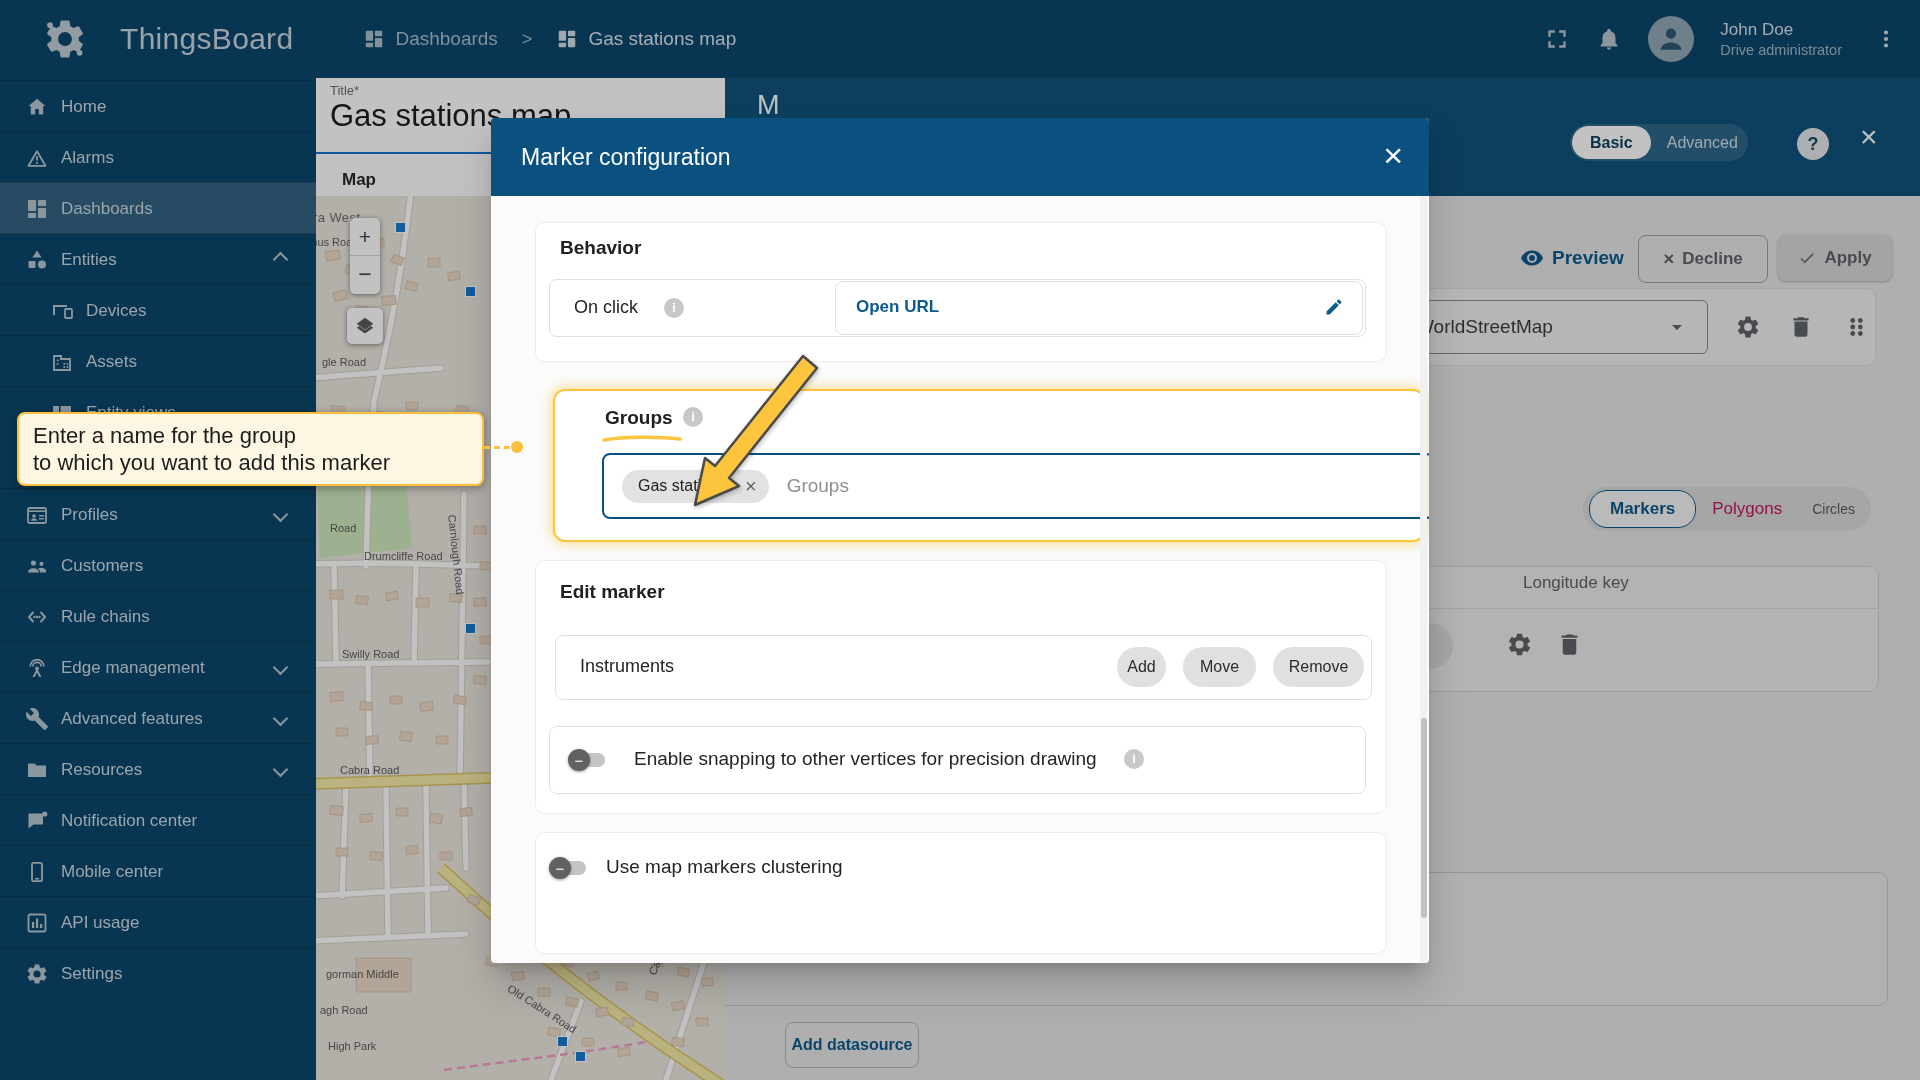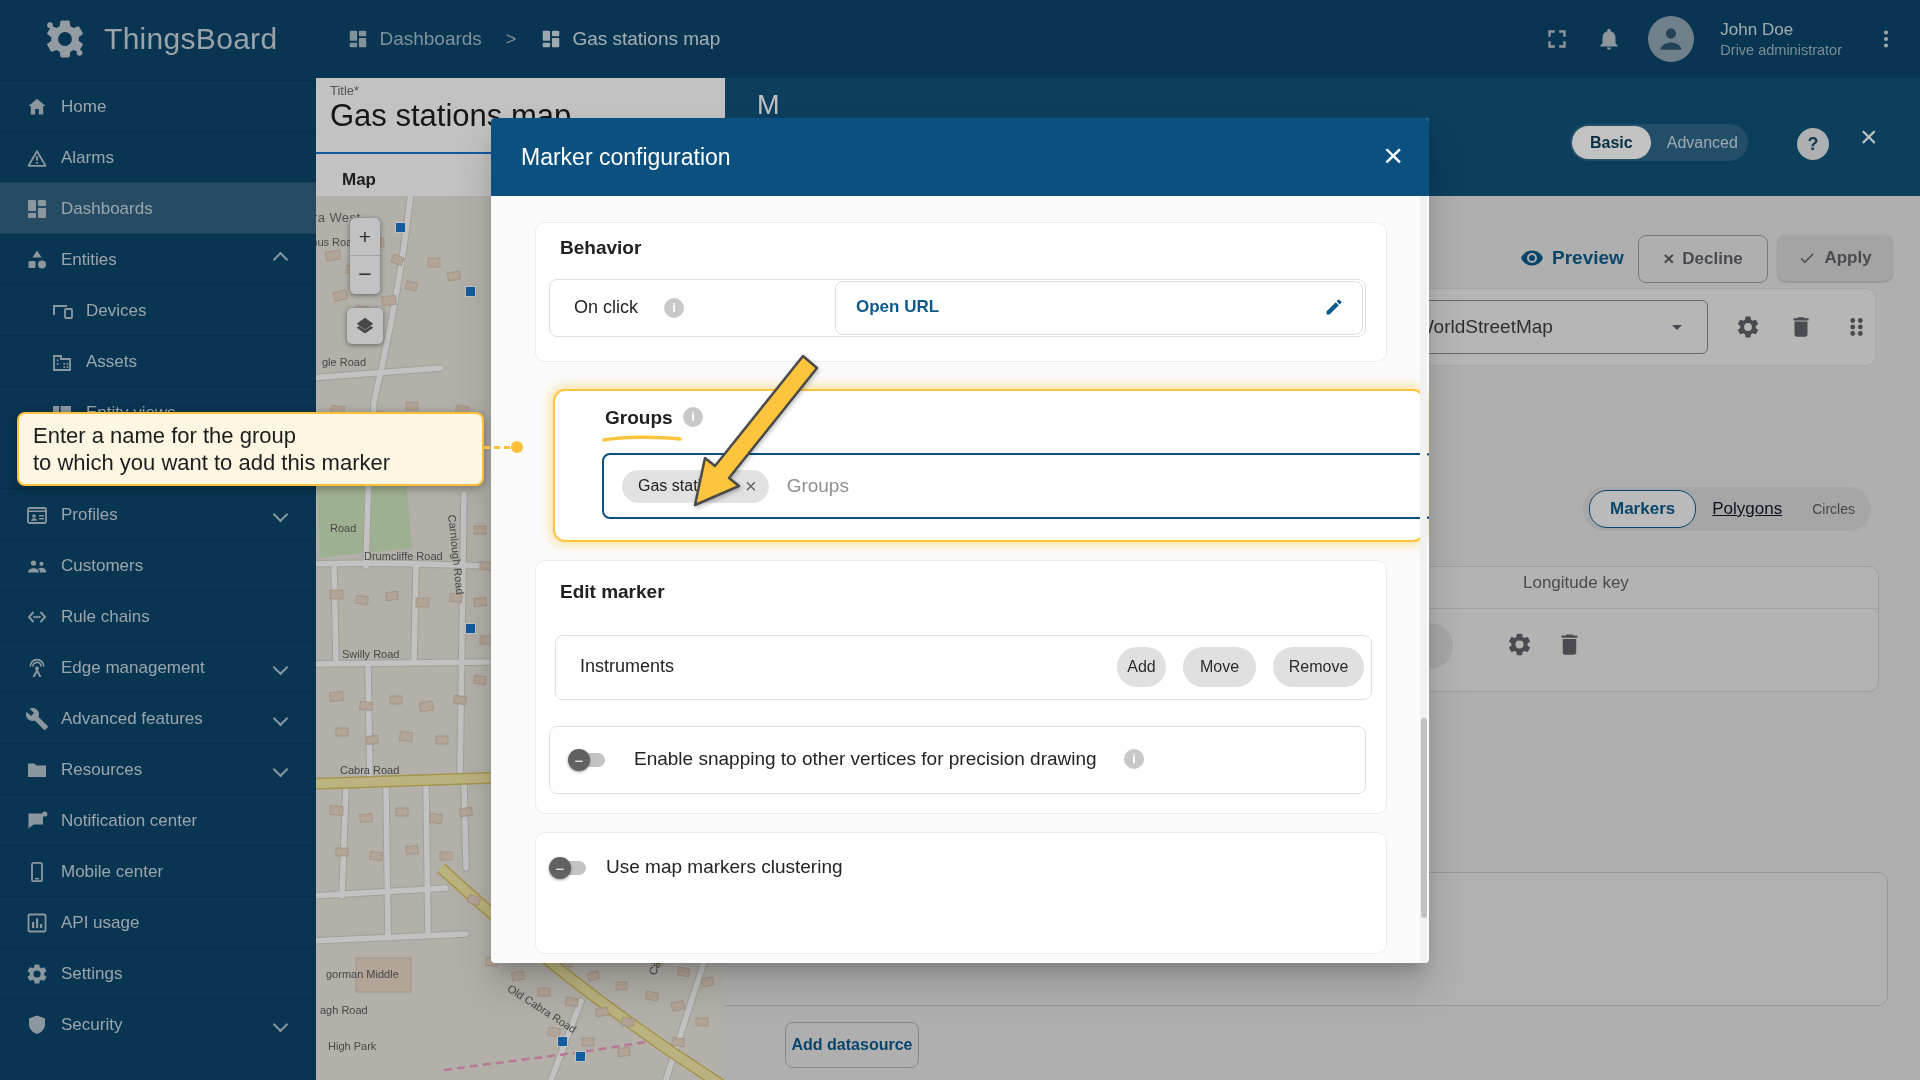--- a/index.html
+++ b/index.html
@@ -2,21 +2,21 @@
 <html><head>
 <meta charset="utf-8">
 <style>
   html,body{margin:0;padding:0;background:#fff;font-family:"Liberation Sans","DejaVu Sans",sans-serif;}
   .screen{position:relative;width:1920px;height:1080px;overflow:hidden;background:#e7e7e7;}
   .abs{position:absolute;}
   svg{display:block;}
   
   .topbar{position:absolute;left:0;top:0;width:1920px;height:78px;background:#0b466b;z-index:5;display:flex;align-items:center;}
   .logo-wrap{display:flex;align-items:center;margin-left:42px;}
-  .logo-text{font-size:30px;color:#c9d6de;margin-left:16px;letter-spacing:.3px;}
+  .logo-text{font-size:30px;color:#c9d6de;margin-left:32px;letter-spacing:.3px;}
   .crumbs{display:flex;align-items:center;margin-left:70px;color:#a9bfcb;font-size:19px;font-weight:500;}
   .crumb-ic{width:22px;height:22px;fill:#a9bfcb;margin-right:10px;}
   .tb-right{position:absolute;right:22px;top:0;height:78px;display:flex;align-items:center;gap:26px;}
   .user-txt{line-height:1.25;}
   .user-name{color:#d7e0e6;font-size:17px;}
   .user-role{color:#a3b8c4;font-size:14.5px;}
   
   .sidebar{position:absolute;left:0;top:78px;width:316px;height:1002px;background:#0b466b;z-index:5;}
   .nav-item{position:absolute;left:0;width:316px;height:51px;display:flex;align-items:center;border-top:1px solid rgba(0,0,0,0.14);cursor:pointer;}
   .nav-item.active{background:rgba(255,255,255,0.16);}
@@ -293,29 +293,20 @@
         </span>
       <span class="nav-lb">API usage</span>
     </div>
     <div class="nav-item" style="top:869px">
       <span class="nav-ic">
           <svg viewBox="0 0 24 24">
             <path d="M19.14 12.94c.04-.3.06-.61.06-.94s-.02-.64-.07-.94l2.03-1.58a.49.49 0 0 0 .12-.61l-1.92-3.32a.488.488 0 0 0-.59-.22l-2.39.96c-.5-.38-1.03-.7-1.62-.94L14.4 2.81a.484.484 0 0 0-.48-.41h-3.84c-.24 0-.43.17-.47.41l-.36 2.54c-.59.24-1.13.57-1.62.94l-2.39-.96c-.22-.08-.47 0-.59.22L2.74 8.87c-.12.21-.08.47.12.61l2.03 1.58c-.05.3-.09.63-.09.94s.02.64.07.94l-2.03 1.58a.49.49 0 0 0-.12.61l1.92 3.32c.12.22.37.29.59.22l2.39-.96c.5.38 1.03.7 1.62.94l.36 2.54c.05.24.24.41.48.41h3.84c.24 0 .44-.17.47-.41l.36-2.54c.59-.24 1.13-.56 1.62-.94l2.39.96c.22.08.47 0 .59-.22l1.92-3.32c.12-.22.07-.47-.12-.61l-2.01-1.58zM12 15.6A3.6 3.6 0 1 1 12 8.4a3.6 3.6 0 0 1 0 7.2z"></path>
           </svg>
         </span>
       <span class="nav-lb">Settings</span>
-    </div>
-    <div class="nav-item" style="top:920px">
-      <span class="nav-ic">
-          <svg viewBox="0 0 24 24">
-            <path d="M12 2.5 20 5.5v5.6c0 4.9-3.4 8.4-8 9.9-4.6-1.5-8-5-8-9.9V5.5z"></path>
-          </svg>
-        </span>
-      <span class="nav-lb">Security</span>
-      <span class="chev down"></span>
     </div>
   </div>
 
   <div class="widget-card">
     <div class="abs" style="left:14px;top:5px;font-size:13px;color:#6f6f6f;">Title*</div>
     <div class="abs" style="left:14px;top:20px;font-size:31px;font-weight:500;color:#1d1d1d;white-space:nowrap;">Gas stations map</div>
     <div class="abs" style="left:0;top:74px;width:409px;height:2px;background:#1976d2;"></div>
     <div class="abs" style="left:26px;top:92px;font-size:17px;font-weight:600;color:#282828;">Map</div>
 
     <div class="map-view">
@@ -526,21 +517,21 @@
           <circle cx="16" cy="6" r="2.2"></circle>
           <circle cx="9" cy="12" r="2.2"></circle>
           <circle cx="16" cy="12" r="2.2"></circle>
           <circle cx="9" cy="18" r="2.2"></circle>
           <circle cx="16" cy="18" r="2.2"></circle>
         </svg>
       </span>
 
     <div class="abs" style="left:858px;top:291px;width:288px;height:44px;background:#dadada;border-radius:22px;display:flex;align-items:center;">
       <div style="height:36px;padding:0 20px;margin-left:6px;background:#f5f5f5;border:1.5px solid #0d5a8c;border-radius:18px;display:flex;align-items:center;font-size:17px;font-weight:700;color:#0d5a8c;cursor:pointer;">Markers</div>
-      <div style="padding:0 16px;font-size:17px;color:#0f172a;cursor:pointer;text-decoration:underline;">Polygons</div>
+      <div style="padding:0 16px;font-size:17px;color:#be185d;cursor:pointer;">Polygons</div>
       <div style="padding:0 14px;font-size:14px;color:#5c5c5c;cursor:pointer;">Circles</div>
     </div>
 
     <div class="abs" style="left:375px;top:370px;width:777px;height:124px;background:#ececec;border:1px solid #d0d0d0;border-radius:10px;">
       <div class="abs" style="left:422px;top:6px;font-size:17px;color:#5f6368;">Longitude key</div>
       <div class="abs" style="left:0;top:41px;width:777px;height:1px;background:#d5d5d5;"></div>
       <div class="abs graychip" style="left:5px;top:59px;width:97px;height:40px;border-radius:20px;">
         <span style="margin-left:auto;margin-right:14px;font-size:20px;color:#5f6368;">×</span>
       </div>
       <div class="abs graychip" style="left:132px;top:56px;width:220px;height:46px;">

